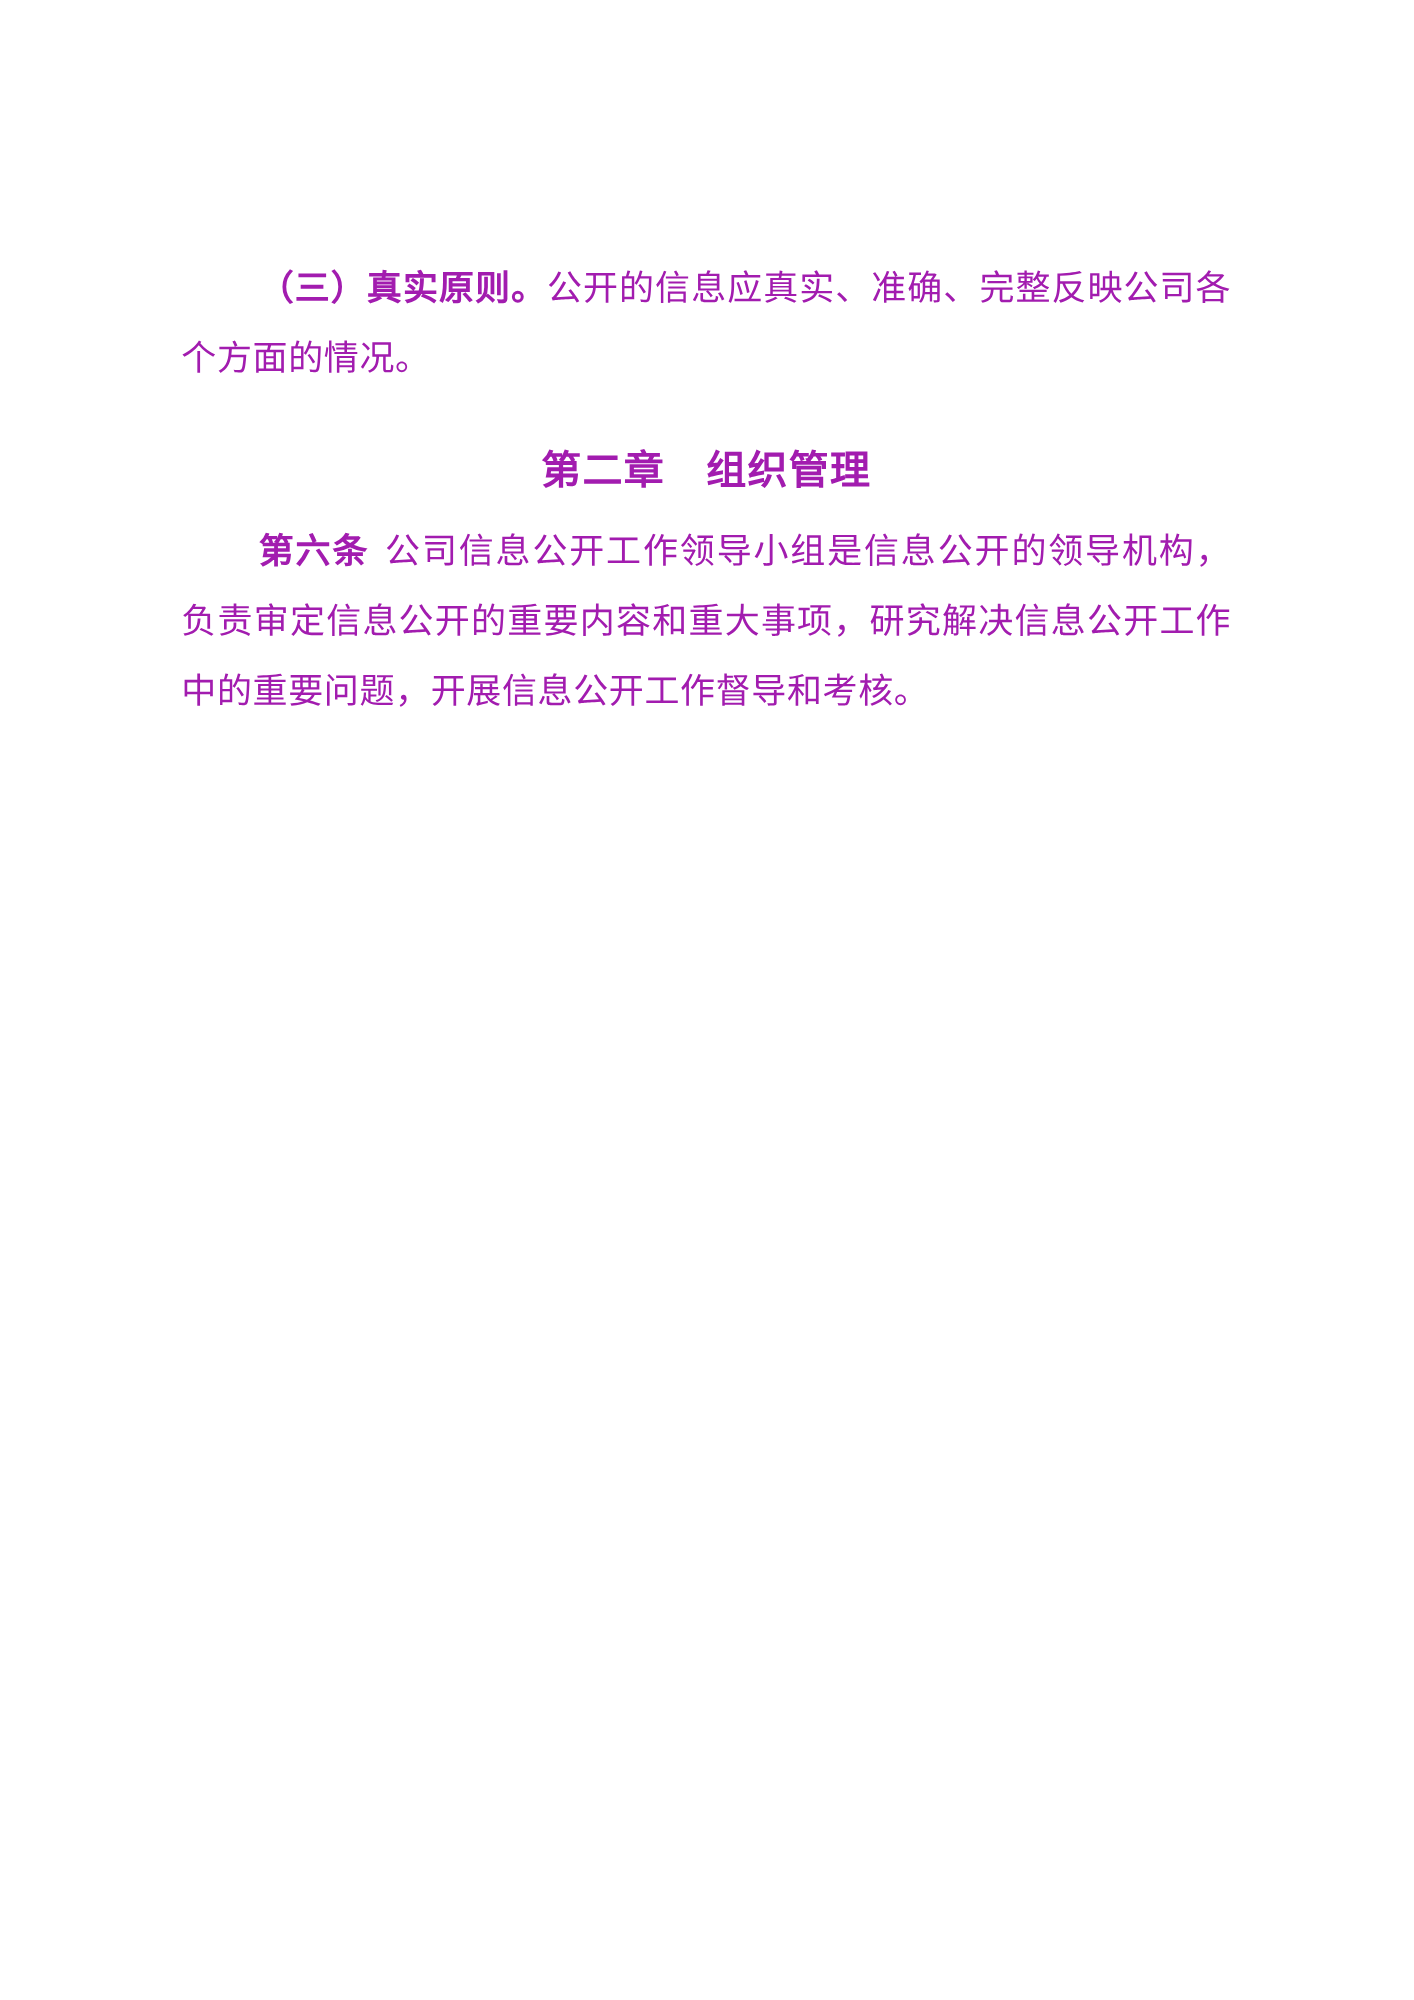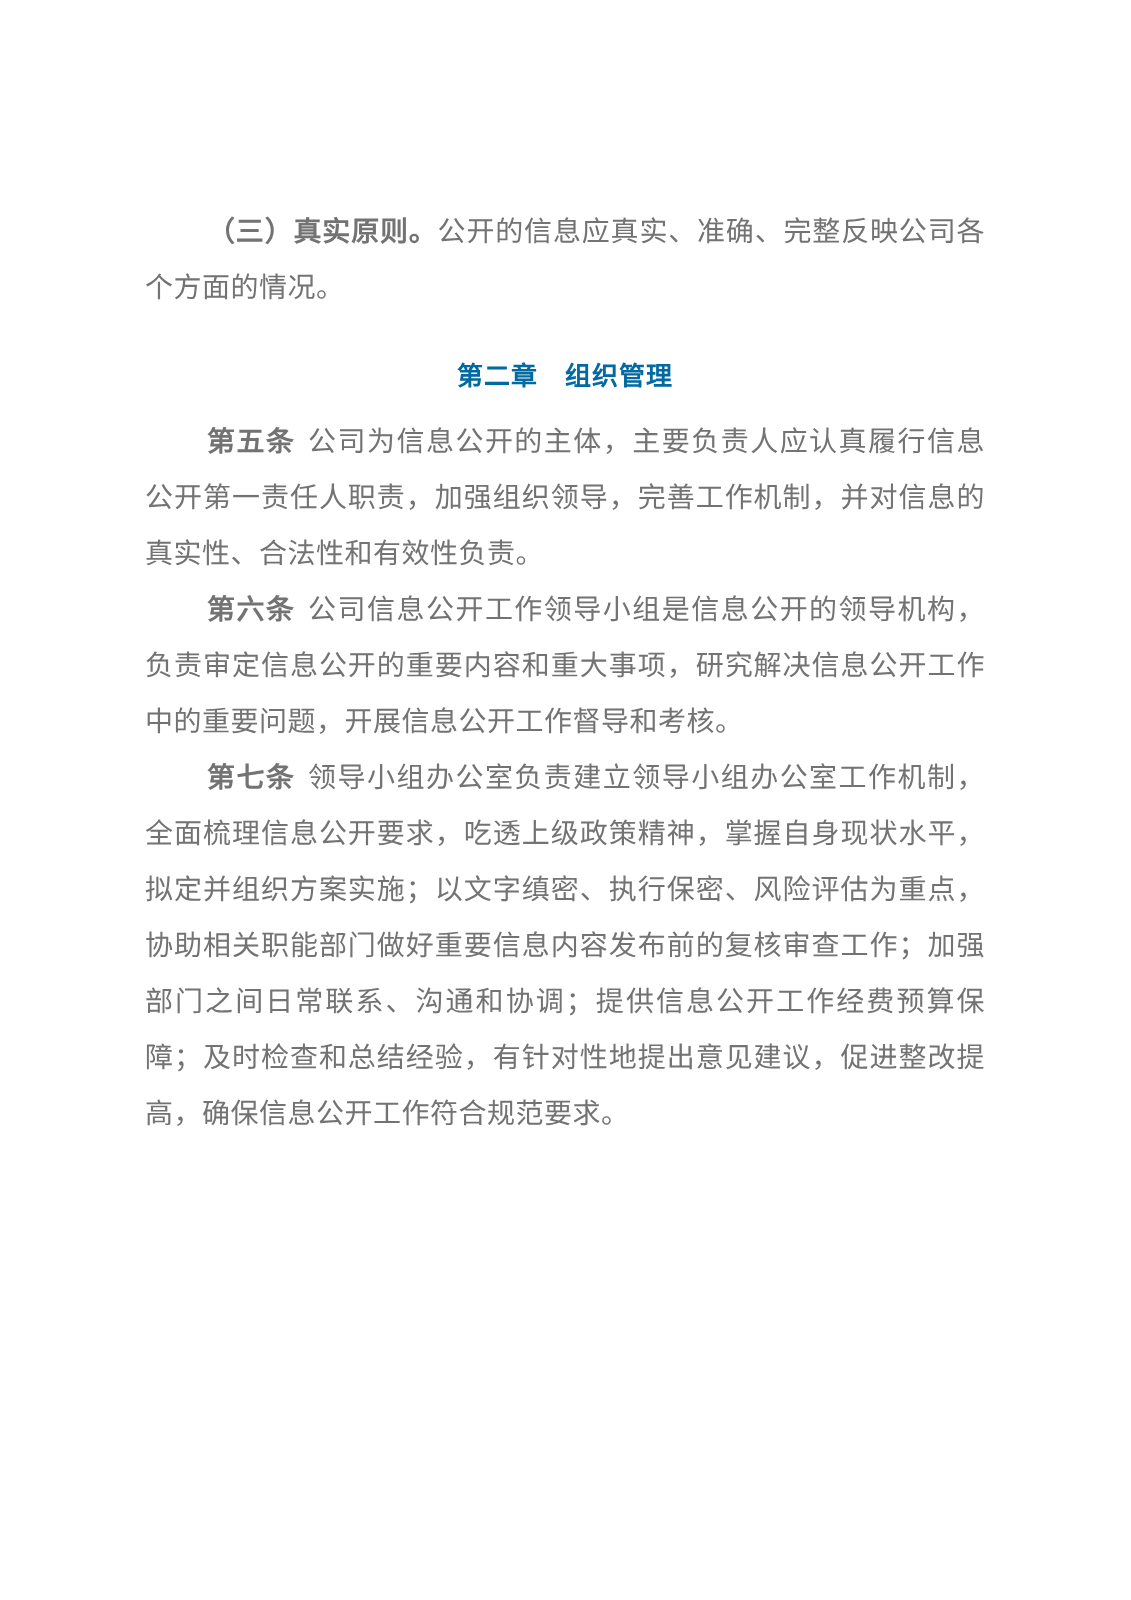--- a/index.html
+++ b/index.html
@@ -18,55 +18,53 @@
   }
   .content {
     box-sizing: border-box;
     padding: 204px 146px 0 145px;
     width: 1131px;
   }
   .para {
     margin: 0;
     font-size: 28px;
     line-height: 56px;
-    color: #737373;
+    color: #a21caf;
     text-align: justify;
     text-indent: 62px;
     letter-spacing: 0.5px;
   }
   .para .lead {
     font-weight: bold;
   }
   .para .lead.article {
     margin-right: 0.45em;
   }
   .chapter {
     margin: 30px 0 8px 0;
     font-family: "Liberation Sans", "DejaVu Sans", sans-serif;
     font-weight: bold;
-    font-size: 26px;
+    font-size: 32px;
     line-height: 60px;
-    color: #0369a1;
+    color: #a21caf;
     text-align: center;
     text-indent: 0;
     letter-spacing: 1px;
   }
 </style>
 </head>
 <body>
 
 <div class="page">
   <div class="content">
 
     <p class="para"><span class="lead">（三）真实原则。</span><span>公开的信息应真实、准确、完整反映公司各个方面的情况。</span></p>
 
 
 
     <h2 class="chapter">第二章　组织管理</h2>
 
-    <p class="para"><span class="lead article">第五条</span><span>公司为信息公开的主体，主要负责人应认真履行信息公开第一责任人职责，加强组织领导，完善工作机制，并对信息的真实性、合法性和有效性负责。</span></p>
 
     <p class="para"><span class="lead article">第六条</span><span>公司信息公开工作领导小组是信息公开的领导机构，负责审定信息公开的重要内容和重大事项，研究解决信息公开工作中的重要问题，开展信息公开工作督导和考核。</span></p>
 
-    <p class="para"><span class="lead article">第七条</span><span>领导小组办公室负责建立领导小组办公室工作机制，全面梳理信息公开要求，吃透上级政策精神，掌握自身现状水平，拟定并组织方案实施；以文字缜密、执行保密、风险评估为重点，协助相关职能部门做好重要信息内容发布前的复核审查工作；加强部门之间日常联系、沟通和协调；提供信息公开工作经费预算保障；及时检查和总结经验，有针对性地提出意见建议，促进整改提高，确保信息公开工作符合规范要求。</span></p>
 
   </div>
 </div>
 
 </body></html>

